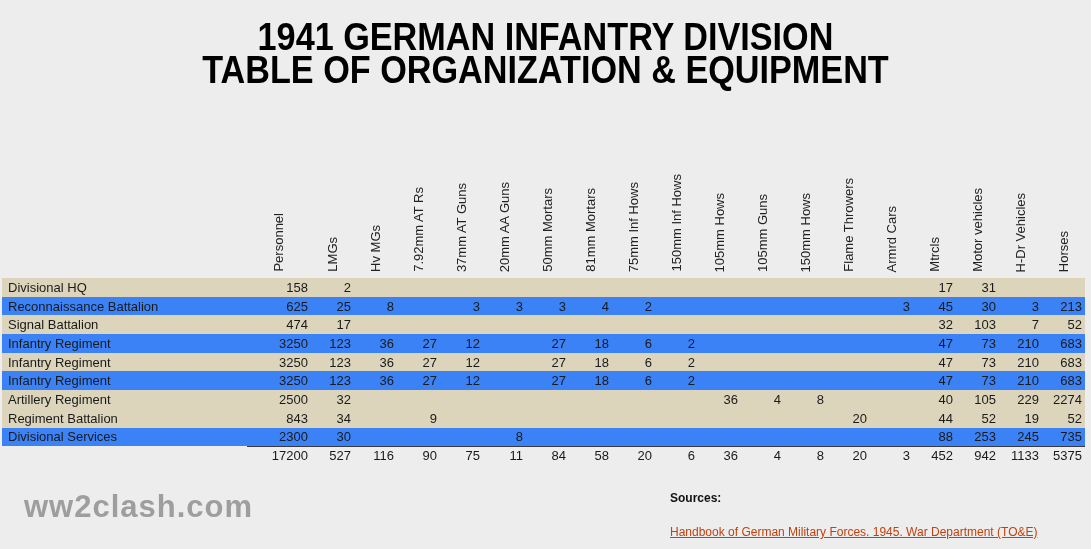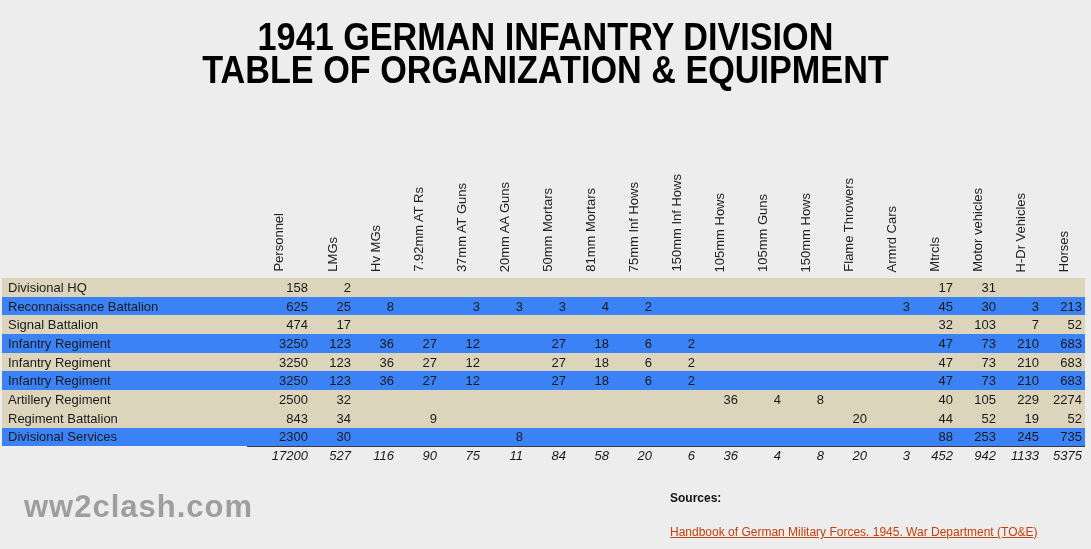--- a/index.html
+++ b/index.html
@@ -40,21 +40,21 @@
   }
   tbody tr { height: 18.7px; }
   tbody tr.alt  { background: #dcd5bb; }
   tbody tr.base { background: #3b82f6; }
   tbody tr.totals { background: transparent; }
   tbody td {
     font-size: 13px; text-align: right; padding-right: 3px;
     white-space: nowrap; overflow: hidden;
   }
   tbody td.unit { text-align: left; padding-left: 6px; padding-right: 0; margin-left: 20px; }
-  tr.totals td { border-top: 1px solid #3a3a3a; font-style: italic; }
+  tr.totals td { border-top: 1px solid #3a3a3a; }
   tr.totals td.unit { border-top: none; }
   .watermark {
     position: absolute; left: 24px; top: 489px;
     font-size: 31px; font-weight: bold; letter-spacing: 1px;
     color: #9e9e9e;
   }
   .sources-label {
     position: absolute; left: 670px; top: 491px;
     font-size: 12px; font-weight: bold; color: #111;
   }

